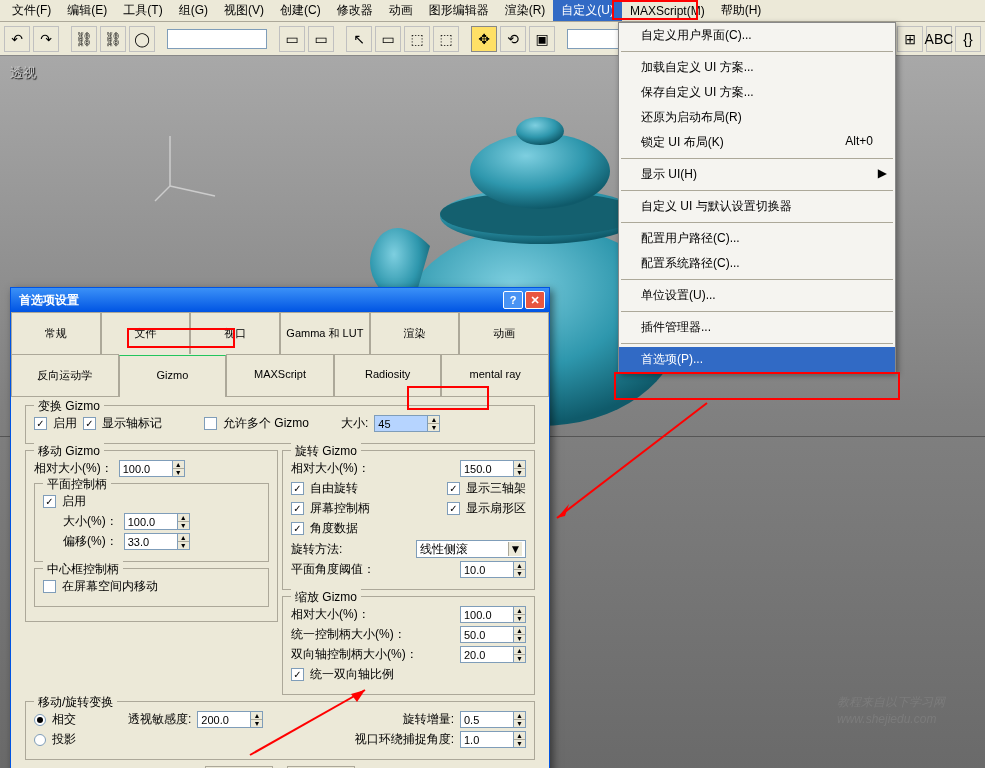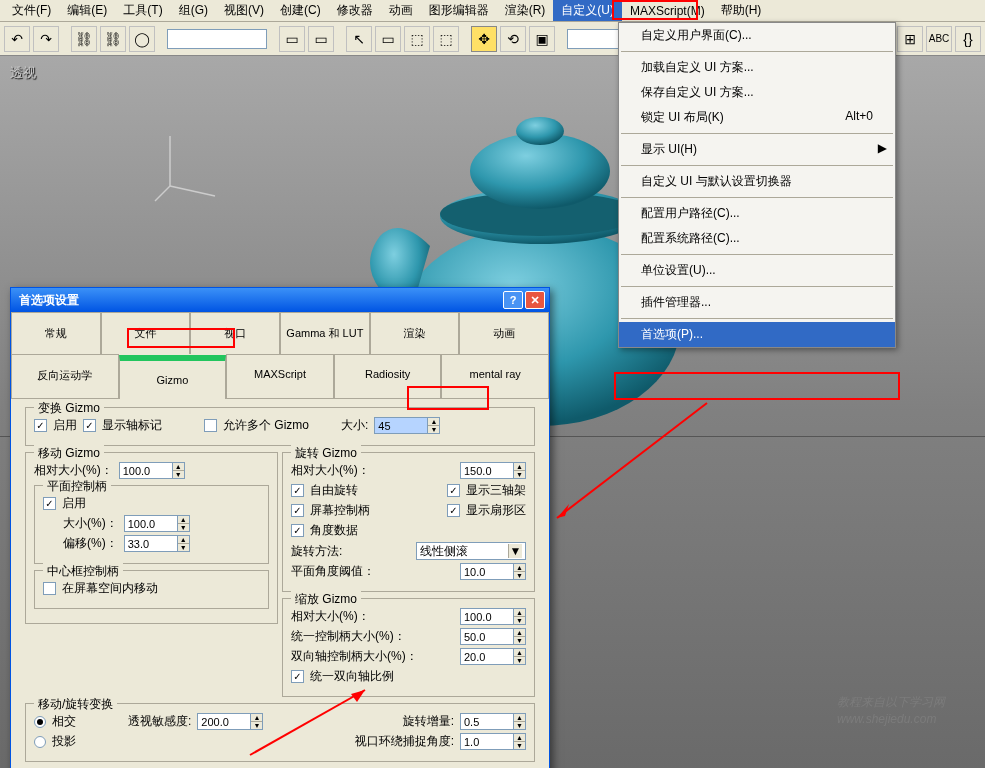--- a/index.html
+++ b/index.html
@@ -36,21 +36,21 @@
 
 .dialog { position: absolute; left: 10px; top: 287px; width: 540px; background: #ece9d8; border: 1px solid #0054e3; box-shadow: 3px 3px 8px rgba(0,0,0,0.5); }
 .titlebar { background: linear-gradient(180deg, #3b91f7 0%, #0054e3 100%); color: #fff; height: 24px; display: flex; align-items: center; padding: 0 4px; font-weight: bold; }
 .titlebar-text { flex: 1; padding-left: 4px; }
 .titlebar-btn { width: 20px; height: 18px; margin-left: 2px; display: flex; align-items: center; justify-content: center; border: 1px solid #fff; font-size: 11px; font-weight: bold; }
 .titlebar-help { background: #4993f4; color: #fff; border-radius: 2px; }
 .titlebar-close { background: #e85640; color: #fff; border-radius: 2px; }
 
 .tab-row { display: flex; background: #ece9d8; }
 .tab { flex: 1; text-align: center; padding: 13px 0; border: 1px solid #aca899; border-bottom: none; background: #ece9d8; cursor: default; white-space: nowrap; font-size: 11px; }
-.tab.active { background: #ece9d8; border-top: 6px solid #22c55e; position: relative; top: 1px; }
+.tab.active { background: #ece9d8; border-top: 1px solid #22c55e; position: relative; top: 1px; }
 
 .dialog-body { padding: 8px 14px 10px; border-top: 1px solid #aca899; }
 
 .fieldset { border: 1px solid #aca899; padding: 6px 8px 8px; margin-bottom: 6px; position: relative; }
 .fieldset > .legend { position: absolute; top: -8px; left: 8px; background: #ece9d8; padding: 0 4px; font-size: 12px; }
 .row { display: flex; align-items: center; gap: 6px; margin: 3px 0; font-size: 12px; }
 .checkbox { width: 13px; height: 13px; border: 1px solid #7f9db9; background: #fff; display: inline-flex; align-items: center; justify-content: center; font-size: 10px; line-height: 1; }
 .checkbox.checked::after { content: "✓"; color: #000; font-size: 10px; }
 .radio { width: 12px; height: 12px; border: 1px solid #7f9db9; border-radius: 50%; background: #fff; display: inline-flex; align-items: center; justify-content: center; }
 .radio.checked::after { content: ""; width: 6px; height: 6px; background: #000; border-radius: 50%; }
@@ -114,21 +114,21 @@
   <div class="tb-sep"></div>
   <div class="tb-btn active">✥</div>
   <div class="tb-btn">⟲</div>
   <div class="tb-btn">▣</div>
   <div class="tb-sep"></div>
   <div class="tb-combo"></div>
   <div class="tb-btn">▣</div>
   <div style="flex:1"></div>
   <span>%</span>
   <div class="tb-btn">⊞</div>
-  <div class="tb-btn" style="font-size:10px;">ABC</div>
+  <div class="tb-btn" style="font-size:14px;">ABC</div>
   <div class="tb-btn">{}</div>
 </div>
 
 <div class="viewport">
   <div class="viewport-label">透视</div>
   <div class="axis-gizmo">
     <svg viewBox="0 0 80 80">
         <line x1="20" y1="60" x2="20" y2="10" stroke="#ccc" stroke-width="1.5"></line>
         <line x1="20" y1="60" x2="65" y2="70" stroke="#ccc" stroke-width="1.5"></line>
         <line x1="20" y1="60" x2="5" y2="75" stroke="#ccc" stroke-width="1.5"></line>
@@ -153,20 +153,21 @@
     </svg>
   </div>
   <div class="ground-line"></div>
 </div>
 
 <div class="dropdown">
   <div class="dd-item">自定义用户界面(C)...</div>
   <div class="dd-sep"></div>
   <div class="dd-item">加载自定义 UI 方案...</div>
   <div class="dd-item">保存自定义 UI 方案...</div>
+  <div class="dd-item">还原为启动布局(R)</div>
   <div class="dd-item"><span>锁定 UI 布局(K)</span><span class="shortcut">Alt+0</span></div>
   <div class="dd-sep"></div>
   <div class="dd-item"><span>显示 UI(H)</span><span class="arrow">▶</span></div>
   <div class="dd-sep"></div>
   <div class="dd-item">自定义 UI 与默认设置切换器</div>
   <div class="dd-sep"></div>
   <div class="dd-item">配置用户路径(C)...</div>
   <div class="dd-item">配置系统路径(C)...</div>
   <div class="dd-sep"></div>
   <div class="dd-item">单位设置(U)...</div>

